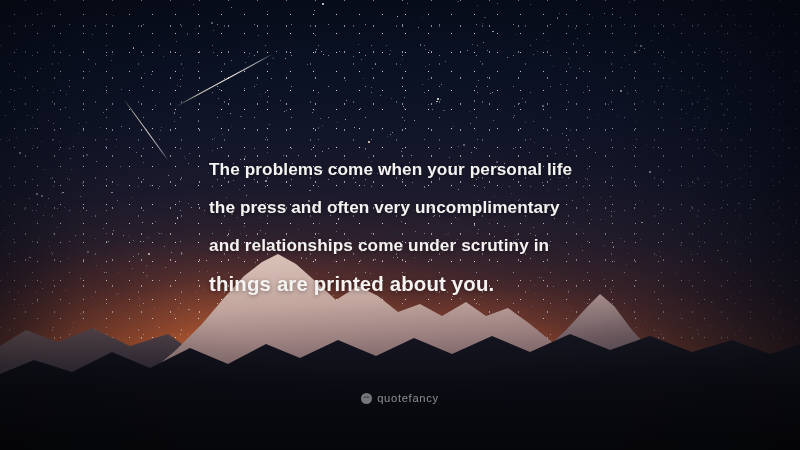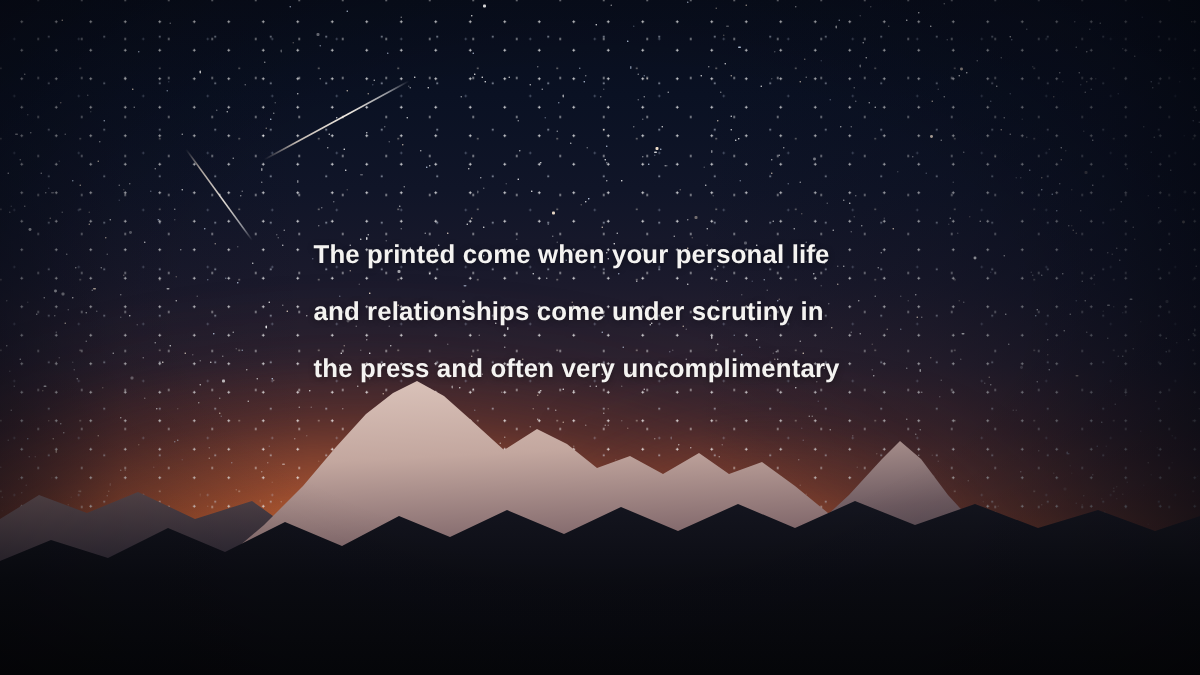--- a/index.html
+++ b/index.html
@@ -1195,20 +1195,27 @@
 
   <svg class="fore-ridge" viewBox="0 0 800 120" preserveAspectRatio="none">
     <path d="M0,44 L34,30 L72,42 L112,22 L150,38 L190,18 L228,34 L266,14
              L300,28 L338,10 L376,26 L414,8 L452,24 L492,6 L530,22 L570,4
              L610,20 L650,6 L692,22 L732,10 L770,24 L800,14 L800,120 L0,120 Z" fill="url(#foreGrad)"></path>
   </svg>
 
   <div class="vignette"></div>
 
   <div class="quote-block">
-    <div class="q-line">The printed come when your personal life</div>
+    <div class="q-line">The problems come when your personal life</div>
+    <div class="q-line">the press and often very uncomplimentary</div>
     <div class="q-line">and relationships come under scrutiny in</div>
-    <div class="q-line">the press and often very uncomplimentary</div>
+    <div class="q-line emph">things are printed about you.</div>
   </div>
 
 
+  <div class="watermark">
+    <span class="wm-badge">
+      <span>““</span>
+    </span>
+    <span class="wm-text">quotefancy</span>
+  </div>
 
 </div>
 
 </body></html>

